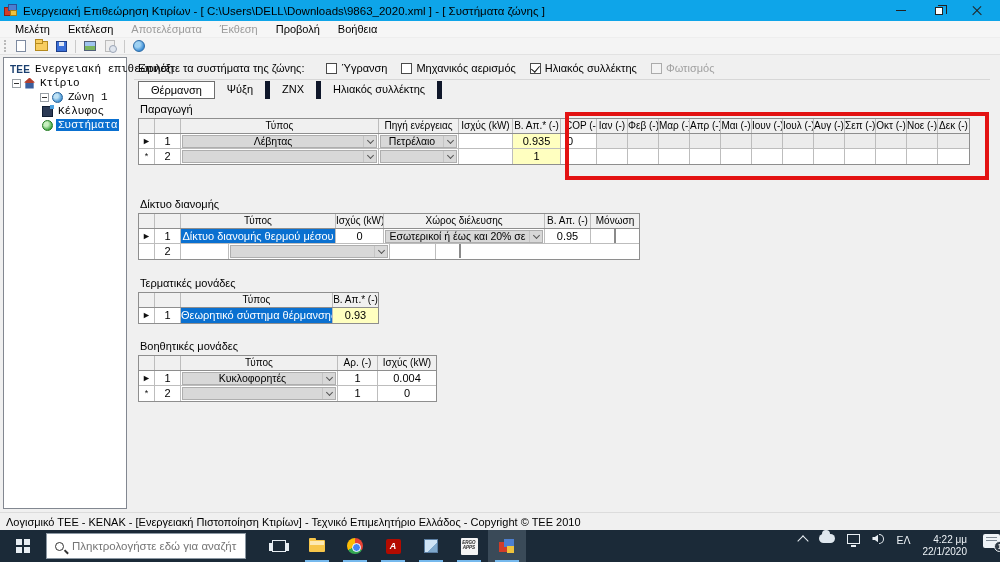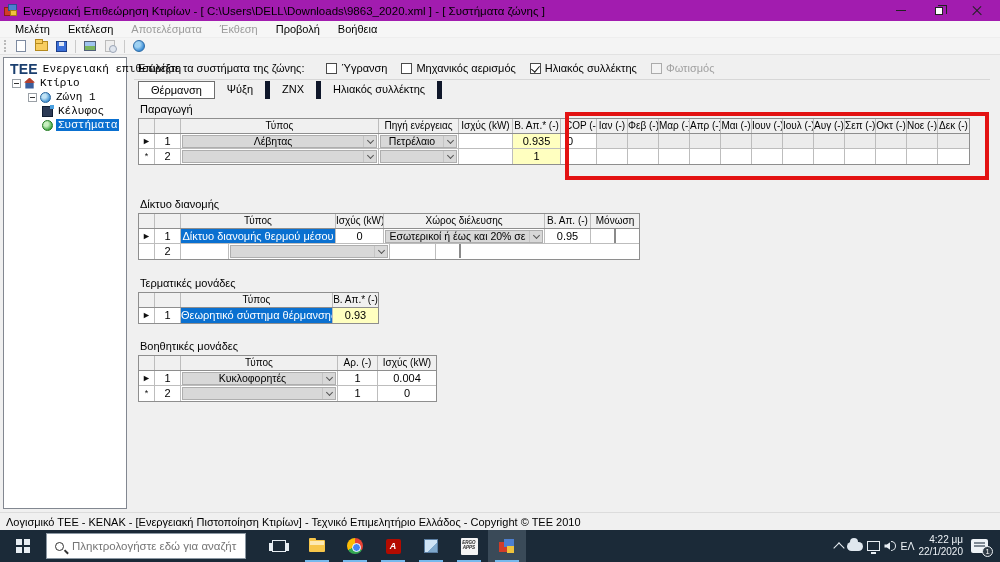--- a/index.html
+++ b/index.html
@@ -1,21 +1,21 @@
 <!DOCTYPE html>
 <html><head>
 <meta charset="utf-8">
 <style>
   * { margin:0; padding:0; box-sizing:border-box; }
   html,body { width:1000px; height:562px; overflow:hidden; }
   body { font-family:"Liberation Sans", sans-serif; font-size:11px; color:#000; background:#fff; position:relative; }
   .abs { position:absolute; }
 
   
-  .titlebar { left:0; top:0; width:1000px; height:21px; background:#a21caf; display:flex; align-items:center; padding:0 4px; }
+  .titlebar { left:0; top:0; width:1000px; height:21px; background:#0ea5e9; display:flex; align-items:center; padding:0 4px; }
   .app-ico { width:14px; height:13px; position:relative; margin-right:5px; }
   .app-ico .a1{position:absolute;left:0;top:3px;width:9px;height:9px;background:#d23c28;border:1px solid #8b2013;}
   .app-ico .a2{position:absolute;left:4px;top:0;width:9px;height:7px;background:#4d7fd0;border:1px solid #2a4f96;}
   .app-ico .a3{position:absolute;left:6px;top:6px;width:7px;height:6px;background:#f0c33c;border:1px solid #a87f14;}
   .title-text { font-size:11.5px; white-space:nowrap; }
   .wincontrols { margin-left:auto; display:flex; align-items:center; gap:24px; padding-right:12px; }
   .wc { width:14px; height:14px; display:flex; align-items:center; justify-content:center; }
   .wc-min i{display:block;width:10px;height:1px;background:#222;}
   .wc-restore i{display:block;width:8px;height:8px;border:1px solid #222;position:relative;background:#fff;}
   .wc-restore i::before{content:"";position:absolute;left:2px;top:-3px;width:8px;height:8px;border:1px solid #222;border-left:none;border-bottom:none;}
@@ -40,21 +40,21 @@
   .i-floppy::before{content:"";position:absolute;left:2px;top:0;width:5px;height:4px;background:#dfe7f5;}
   .i-img{width:12px;height:10px;background:linear-gradient(180deg,#9fc4ef 55%,#79b55e 55%);border:1px solid #51607a;}
   .i-preview{width:10px;height:12px;background:#eee;border:1px solid #bbb;position:relative;}
   .i-preview::after{content:"";position:absolute;right:-3px;bottom:-2px;width:6px;height:6px;border:1.5px solid #9aa4b5;border-radius:50%;background:#dfe5ee;}
   .i-globe{width:12px;height:12px;border-radius:50%;background:radial-gradient(circle at 35% 35%, #9ed1f2 0 30%, #3f8fd6 70%);border:1px solid #2b6aa5;}
 
   
   .appbody { left:0; top:55px; width:1000px; height:457px; background:#f0f0f0; }
   .treepanel { position:absolute; left:3px; top:2px; width:124px; height:452px; background:#fff; border:1px solid #828790; padding-top:4px; }
   .tnode { height:14px; display:flex; align-items:center; white-space:nowrap; }
-  .tee-logo { color:#1a3f6f; font-weight:bold; font-size:14px; margin:0 3px 0 6px; letter-spacing:0.2px; }
+  .tee-logo { color:#1a3f6f; font-weight:bold; font-size:10px; margin:0 3px 0 6px; letter-spacing:0.2px; }
   .expander { width:9px; height:9px; border:1px solid #9aa0a6; background:#fff; position:relative; margin-right:3px; flex:0 0 auto; }
   .expander::after{content:"";position:absolute;left:1px;top:3px;width:5px;height:1px;background:#333;}
   .tico { width:11px; height:11px; margin-right:3px; flex:0 0 auto; }
   .ico-house{background:linear-gradient(180deg,#b04030 45%,#3a5f9e 45%);clip-path:polygon(50% 0,100% 45%,88% 45%,88% 100%,12% 100%,12% 45%,0 45%);}
   .ico-zone{border-radius:50%;background:radial-gradient(circle at 35% 35%,#bfe2f5 0 25%,#3e8ed0 75%);border:1px solid #27649c;}
   .ico-shell{background:#2c3a55;border:1px solid #101d33;position:relative;}
   .ico-shell::after{content:"";position:absolute;right:-2px;top:-2px;width:4px;height:4px;background:#4aa0e0;}
   .ico-sys{border-radius:50%;background:radial-gradient(circle at 35% 35%,#c8f0c0 0 25%,#3da33d 75%);border:1px solid #1f7a1f;}
   .tnode .tlabel { padding:0 2px;font-family:Liberation Mono, monospace; }
   .tnode .tlabel.selected { background:#0a70d0; color:#fff; }
@@ -134,21 +134,21 @@
   .i-explorer::after{content:"";position:absolute;left:1px;top:1px;width:14px;height:4px;background:#fde9b2;}
   .i-chrome{width:16px;height:16px;border-radius:50%;background:conic-gradient(#ea4335 0 33%,#34a853 33% 66%,#fbbc05 66% 100%);position:relative;}
   .i-chrome::after{content:"";position:absolute;left:4.5px;top:4.5px;width:7px;height:7px;background:#4285f4;border:1.2px solid #fff;border-radius:50%;}
   .i-pdf{width:15px;height:15px;background:#b30b00;color:#fff;font-size:9px;font-weight:bold;display:flex;align-items:center;justify-content:center;border-radius:2px;}
   .i-note{width:14px;height:14px;background:linear-gradient(135deg,#cfe3f5 60%,#7fa8cc 60%);border:1px solid #5c7fa3;}
   .i-ergo{width:17px;height:17px;background:#f4f4f4;color:#222;font-size:4.5px;font-weight:bold;display:flex;align-items:center;justify-content:center;text-align:center;line-height:1.1;border-radius:1px;}
   .i-tee{width:16px;height:15px;position:relative;}
   .i-tee .a1{position:absolute;left:0;top:3px;width:10px;height:10px;background:#d23c28;}
   .i-tee .a2{position:absolute;left:5px;top:0;width:10px;height:8px;background:#4d7fd0;}
   .i-tee .a3{position:absolute;left:8px;top:7px;width:7px;height:7px;background:#f0c33c;}
-  .tray { margin-left:auto; display:flex; align-items:center; gap:4px; padding-right:12px; }
+  .tray { margin-left:auto; display:flex; align-items:flex-start; gap:12px; padding-right:0; }
   .tray-chev { width:8px; height:8px; border-left:1.5px solid #e8eef3; border-top:1.5px solid #e8eef3; transform:rotate(45deg); margin-top:3px; }
   .i-cloud{width:16px;height:9px;background:#dfe7ee;border-radius:6px;position:relative;}
   .i-cloud::before{content:"";position:absolute;left:3px;top:-4px;width:8px;height:8px;background:#dfe7ee;border-radius:50%;}
   .i-net{width:13px;height:10px;border:1.5px solid #e8eef3;position:relative;}
   .i-net::after{content:"";position:absolute;left:3px;bottom:-4px;width:5px;height:2px;background:#e8eef3;}
   .i-vol{width:6px;height:8px;background:#e8eef3;clip-path:polygon(0 30%,40% 30%,100% 0,100% 100%,40% 70%,0 70%);position:relative;}
   .vol-waves{width:5px;height:10px;border:1.5px solid #e8eef3;border-left:none;border-radius:0 8px 8px 0;margin-left:1px;}
   .lang { font-size:10.5px; color:#eef3f7; }
   .clock { text-align:right; font-size:10px; line-height:1.25; color:#eef3f7; }
   .notif { width:17px; height:14px; background:#eef3f7; border-radius:2px; position:relative; margin-left:4px; }
@@ -216,21 +216,21 @@
   <div class="treepanel">
     <div class="tnode">
       <span class="tee-logo">TEE</span>
       <span class="tlabel">Ενεργειακή επιθεώρηση</span>
     </div>
     <div class="tnode" style="padding-left:8px;">
       <span class="expander"></span>
       <span class="tico ico-house"></span>
       <span class="tlabel">Κτίριο</span>
     </div>
-    <div class="tnode" style="padding-left:24px;">
+    <div class="tnode" style="padding-left:36px;">
       <span class="expander"></span>
       <span class="tico ico-zone"></span>
       <span class="tlabel">Ζώνη 1</span>
     </div>
     <div class="tnode" style="padding-left:38px;">
       <span class="tico ico-shell"></span>
       <span class="tlabel">Κέλυφος</span>
     </div>
     <div class="tnode" style="padding-left:38px;">
       <span class="tico ico-sys"></span>

